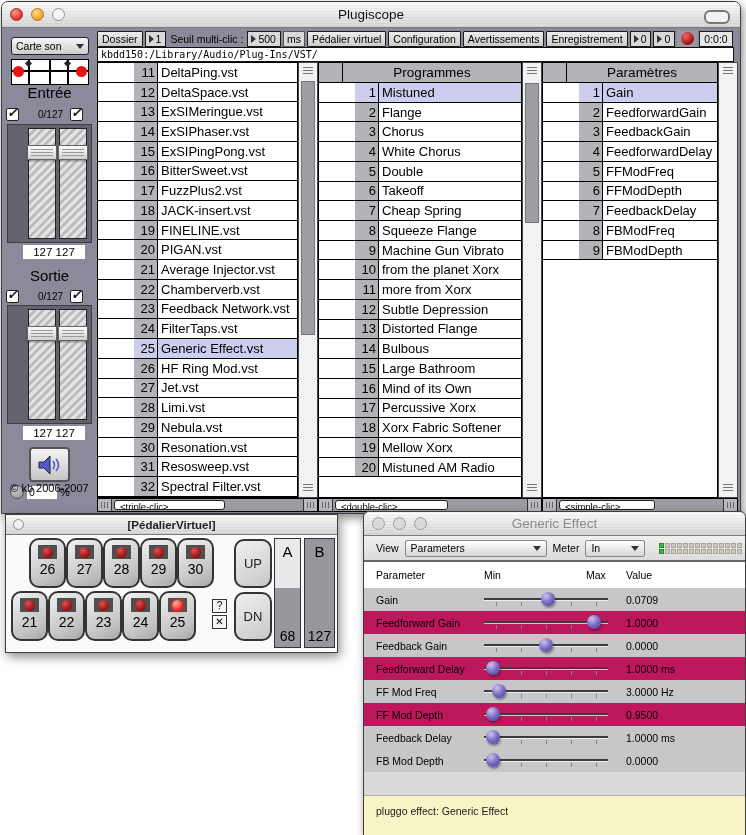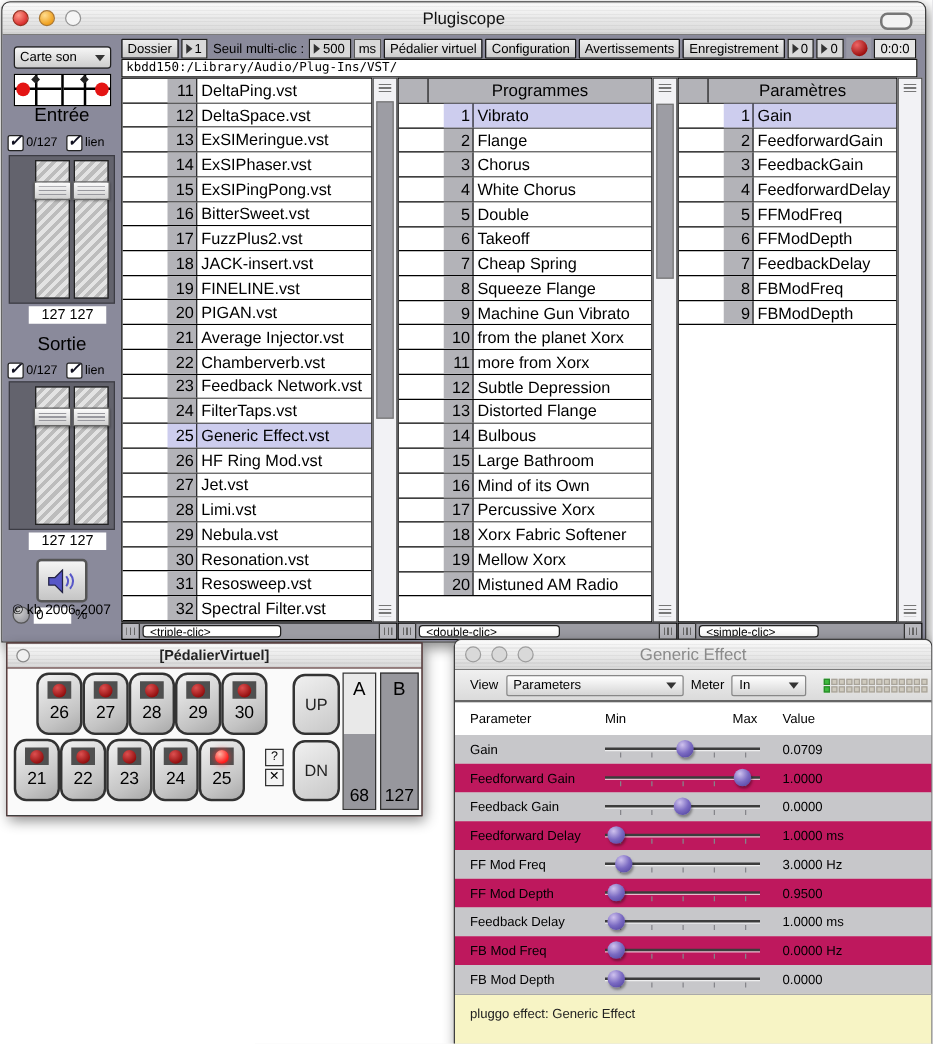--- a/index.html
+++ b/index.html
@@ -46,21 +46,21 @@
   .mcell.first{border-right:2px solid #000;}
   .mcell::before{content:"";position:absolute;left:0;right:0;top:10px;height:2px;background:#000;}
   .mcell::after{content:"";position:absolute;top:0;bottom:0;left:16px;width:2px;background:#000;}
   .mdot{position:absolute;width:11px;height:11px;border-radius:50%;background:#e41414;top:6px;z-index:2;}
   .mdot.l{left:1px;} .mdot.r{right:1px;}
   .mdia{position:absolute;top:1px;left:14px;width:5px;height:5px;background:#222;transform:rotate(45deg);z-index:2;}
   .sb-title{position:absolute;left:0;width:95px;text-align:center;font-size:15px;}
   .sb-title.t1{top:56px;} .sb-title.t2{top:239px;}
   .cbrow{position:absolute;left:4px;width:90px;display:flex;gap:7px;font-size:10px;align-items:center;}
   .cbrow.r1{top:80px;} .cbrow.r2{top:262px;}
-  .cb{display:flex;align-items:center;gap:2px;}
+  .cb{display:flex;align-items:center;gap:19px;}
   .cbbox{width:11px;height:11px;background:#fff;border:1.5px solid #222;border-radius:2px;position:relative;display:inline-block;box-sizing:content-box;}
   .cbbox::after{content:"✓";position:absolute;left:0;top:-4px;font-size:13px;font-weight:bold;color:#101020;}
   .well{position:absolute;left:5px;width:85px;height:119px;background:#63636d;border:1px solid #3c3c44;box-sizing:border-box;}
   .well.w1{top:96px;} .well.w2{top:277px;}
   .fader{position:absolute;top:3px;bottom:3px;width:26px;background:repeating-linear-gradient(135deg,#e3e3e3 0 3px,#bcbcbc 3px 6px);border:1px solid #222;}
   .fader.f1{right:35px;} .fader.f2{right:4px;}
   .fhandle{position:absolute;left:-2px;right:-2px;top:15%;height:13px;background:linear-gradient(#fcfcfc,#d0d0d0);border:1px solid #666;box-shadow:0 1px 2px rgba(0,0,0,.4);}
   .fhandle::after{content:"";position:absolute;left:3px;right:3px;top:3px;height:7px;background:repeating-linear-gradient(180deg,#98989e 0 1px,transparent 1px 3px);}
   .valbox{position:absolute;left:21px;width:62px;height:14px;background:#fff;font-size:11.5px;text-align:center;line-height:14px;}
   .valbox.v1{top:217px;} .valbox.v2{top:398px;}
@@ -377,21 +377,21 @@
       </div>
 
       <div class="dtable prog">
         <div class="thead">
           <div class="hnum"></div>
           <div class="htitle">Programmes</div>
         </div>
         <div id="prog-rows">
             <div class="trow sel">
               <div class="tnum">1</div>
-              <div class="tname">Vibrato</div>
+              <div class="tname">Mistuned</div>
             </div>
             <div class="trow">
               <div class="tnum">2</div>
               <div class="tname">Flange</div>
             </div>
             <div class="trow">
               <div class="tnum">3</div>
               <div class="tname">Chorus</div>
             </div>
             <div class="trow">
@@ -770,33 +770,20 @@
               <div class="ep-track"></div>
               <i class="ep-tick" style="left: 10%;"></i>
               <i class="ep-tick" style="left: 30%;"></i>
               <i class="ep-tick" style="left: 50%;"></i>
               <i class="ep-tick" style="left: 70%;"></i>
               <i class="ep-tick" style="left: 90%;"></i>
               <i class="ep-thumb" style="left: 7%;"></i>
             </div>
             <span class="ep-value">1.0000 ms</span>
           </div>
-          <div class="erow even">
-            <span class="ep-name">FB Mod Freq</span>
-            <div class="ep-slider">
-              <div class="ep-track"></div>
-              <i class="ep-tick" style="left: 10%;"></i>
-              <i class="ep-tick" style="left: 30%;"></i>
-              <i class="ep-tick" style="left: 50%;"></i>
-              <i class="ep-tick" style="left: 70%;"></i>
-              <i class="ep-tick" style="left: 90%;"></i>
-              <i class="ep-thumb" style="left: 7%;"></i>
-            </div>
-            <span class="ep-value">0.0000 Hz</span>
-          </div>
           <div class="erow odd">
             <span class="ep-name">FB Mod Depth</span>
             <div class="ep-slider">
               <div class="ep-track"></div>
               <i class="ep-tick" style="left: 10%;"></i>
               <i class="ep-tick" style="left: 30%;"></i>
               <i class="ep-tick" style="left: 50%;"></i>
               <i class="ep-tick" style="left: 70%;"></i>
               <i class="ep-tick" style="left: 90%;"></i>
               <i class="ep-thumb" style="left: 7%;"></i>

